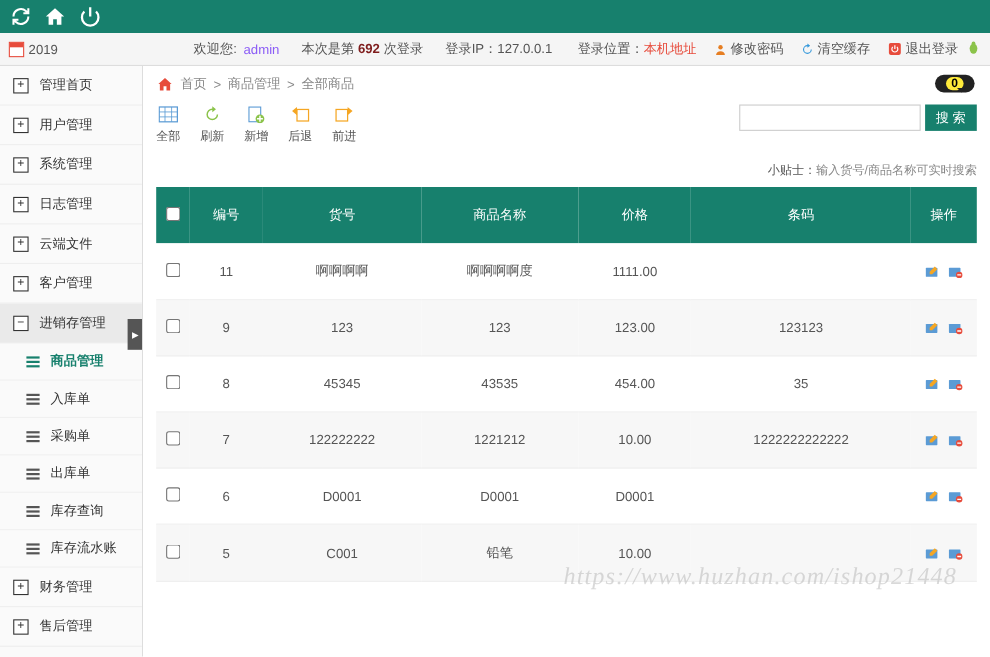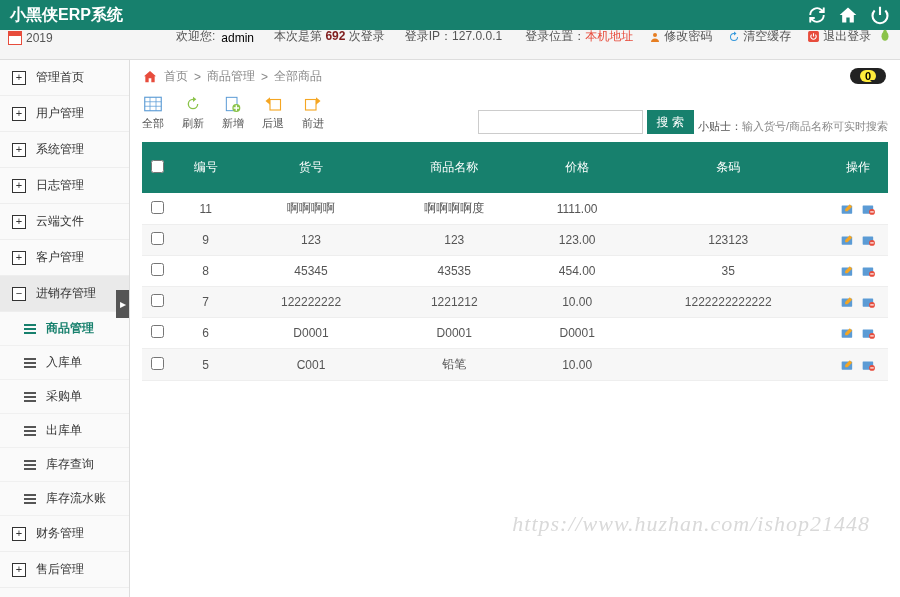--- a/index.html
+++ b/index.html
@@ -3,24 +3,24 @@
   <meta charset="utf-8">
   <style>
     * { margin: 0; padding: 0; box-sizing: border-box; }
     body { font-family: "Microsoft YaHei", Arial, sans-serif; font-size: 12px; color: #333; background: #fff; width: 900px; height: 597px; overflow: hidden; position: relative; }
     
     .header { background: #17806d; height: 30px; display: flex; align-items: center; padding: 0 10px; color: #fff; }
     .header-title { font-size: 16px; font-weight: bold; flex: 1; }
     .header-icons { display: flex; gap: 12px; align-items: center; }
     .header-icons svg { cursor: pointer; }
     
-    .topbar { height: 30px; background: #f5f5f5; border-bottom: 1px solid #ddd; display: flex; align-items: flex-end; padding: 14px 8px; font-size: 12px; color: #555; gap: 6px; position: relative; }
+    .topbar { height: 30px; background: #f5f5f5; border-bottom: 1px solid #ddd; display: flex; align-items: center; padding: 0 8px; font-size: 12px; color: #555; gap: 6px; position: relative; }
     .topbar .date-section { display: flex; align-items: center; gap: 4px; width: 158px; }
     .topbar .welcome { margin-left: 4px; }
-    .topbar .admin { color: #000000; }
+    .topbar .admin { color: #8b5cf6; }
     .topbar .count { color: #7f1d1d; font-weight: bold; }
     .topbar .loc { color: #e74c3c; }
     .topbar-item { display: inline-flex; align-items: center; gap: 3px; margin-left: 10px; cursor: pointer; }
     .topbar-bug { margin-left: auto; }
     
     .body-wrap { display: flex; height: calc(597px - 60px); }
     
     .sidebar { width: 130px; background: #fafafa; border-right: 1px solid #ddd; overflow-y: auto; position: relative; }
     .sidebar-item { display: flex; align-items: center; gap: 10px; padding: 9px 12px; cursor: pointer; border-bottom: 1px solid #eee; color: #333; }
     .sidebar-item.expanded { background: #eaeaea; }
@@ -40,45 +40,44 @@
     
     .badge-bubble { position: absolute; right: 14px; top: 8px; }
     .badge-bubble .bubble { background: #222; color: #fff; border-radius: 12px; padding: 2px 10px; font-size: 11px; position: relative; }
     .badge-bubble .bubble .n { background: #ffeb3b; color: #000; border-radius: 8px; padding: 0 5px; font-weight: bold; display: inline-block; }
     .badge-bubble .bubble::after { content: ''; position: absolute; bottom: -4px; right: 8px; border: 4px solid transparent; border-top-color: #222; }
     
     .toolbar { display: flex; align-items: flex-start; gap: 18px; margin-bottom: 4px; }
     .tool-btn { display: flex; flex-direction: column; align-items: center; gap: 3px; cursor: pointer; font-size: 11px; color: #555; }
     .tool-btn .ico { width: 20px; height: 18px; display: flex; align-items: center; justify-content: center; }
     
-    .search-area { margin-left: auto; display: flex; flex-direction: row; align-items: flex-end; gap: 4px; }
+    .search-area { margin-left: auto; display: flex; flex-direction: column; align-items: flex-end; gap: 4px; }
     .search-row { display: flex; gap: 4px; }
     .search-row input { width: 165px; height: 24px; border: 1px solid #ccc; padding: 0 6px; font-size: 12px; }
     .search-row button { background: #17806d; color: #fff; border: none; padding: 0 10px; height: 24px; cursor: pointer; font-size: 12px; }
     .search-tip { font-size: 11px; color: #888; margin-top: 24px; }
     .search-tip .b { color: #555; }
     
     table { width: 100%; border-collapse: collapse; margin-top: 8px; }
     thead th { background: #17806d; color: #fff; font-weight: normal; padding: 17px 4px; font-size: 12px; text-align: center; }
-    tbody td { padding: 7px 4px; text-align: center; border-bottom: 1px solid #eee; font-size: 12px; color: #555; margin-top: 28px; }
+    tbody td { padding: 17px 4px; text-align: center; border-bottom: 1px solid #eee; font-size: 12px; color: #555; margin-top: 28px; }
     tbody tr:nth-child(even) { background: #f7f7f7; }
     tbody td input[type=checkbox] { cursor: pointer; }
     .op-icons { display: flex; gap: 6px; justify-content: center; }
     .op-icons svg { cursor: pointer; }
     
     .watermark { position: absolute; bottom: 60px; right: 30px; font-size: 22px; color: #c0c0c0; font-family: Georgia, serif; font-style: italic; opacity: 0.6; letter-spacing: 1px; pointer-events: none; }
     
     .cal-icon { width: 14px; height: 14px; background: #fff; border: 1px solid #e74c3c; position: relative; }
     .cal-icon::before { content: ''; position: absolute; top: 0; left: 0; right: 0; height: 4px; background: #e74c3c; }
   </style>
 </head>
 <body>
 
 <div class="header">
-  <div class="header-title">小黑侠ERP系统</div>
   <div class="header-icons">
     <svg width="18" height="18" viewBox="0 0 24 24" fill="none" stroke="#fff" stroke-width="2.5">
         <path d="M21 2v6h-6M3 22v-6h6M3 12a9 9 0 0 1 15-6.7L21 8M21 12a9 9 0 0 1-15 6.7L3 16"></path>
       </svg>
     <svg width="20" height="20" viewBox="0 0 24 24" fill="#fff">
         <path d="M12 3l10 9h-3v9h-5v-6h-4v6H5v-9H2z"></path>
       </svg>
     <svg width="20" height="20" viewBox="0 0 24 24" fill="none" stroke="#fff" stroke-width="2.5">
         <path d="M12 2v10M18.4 6.6a9 9 0 1 1-12.8 0"></path>
       </svg>

